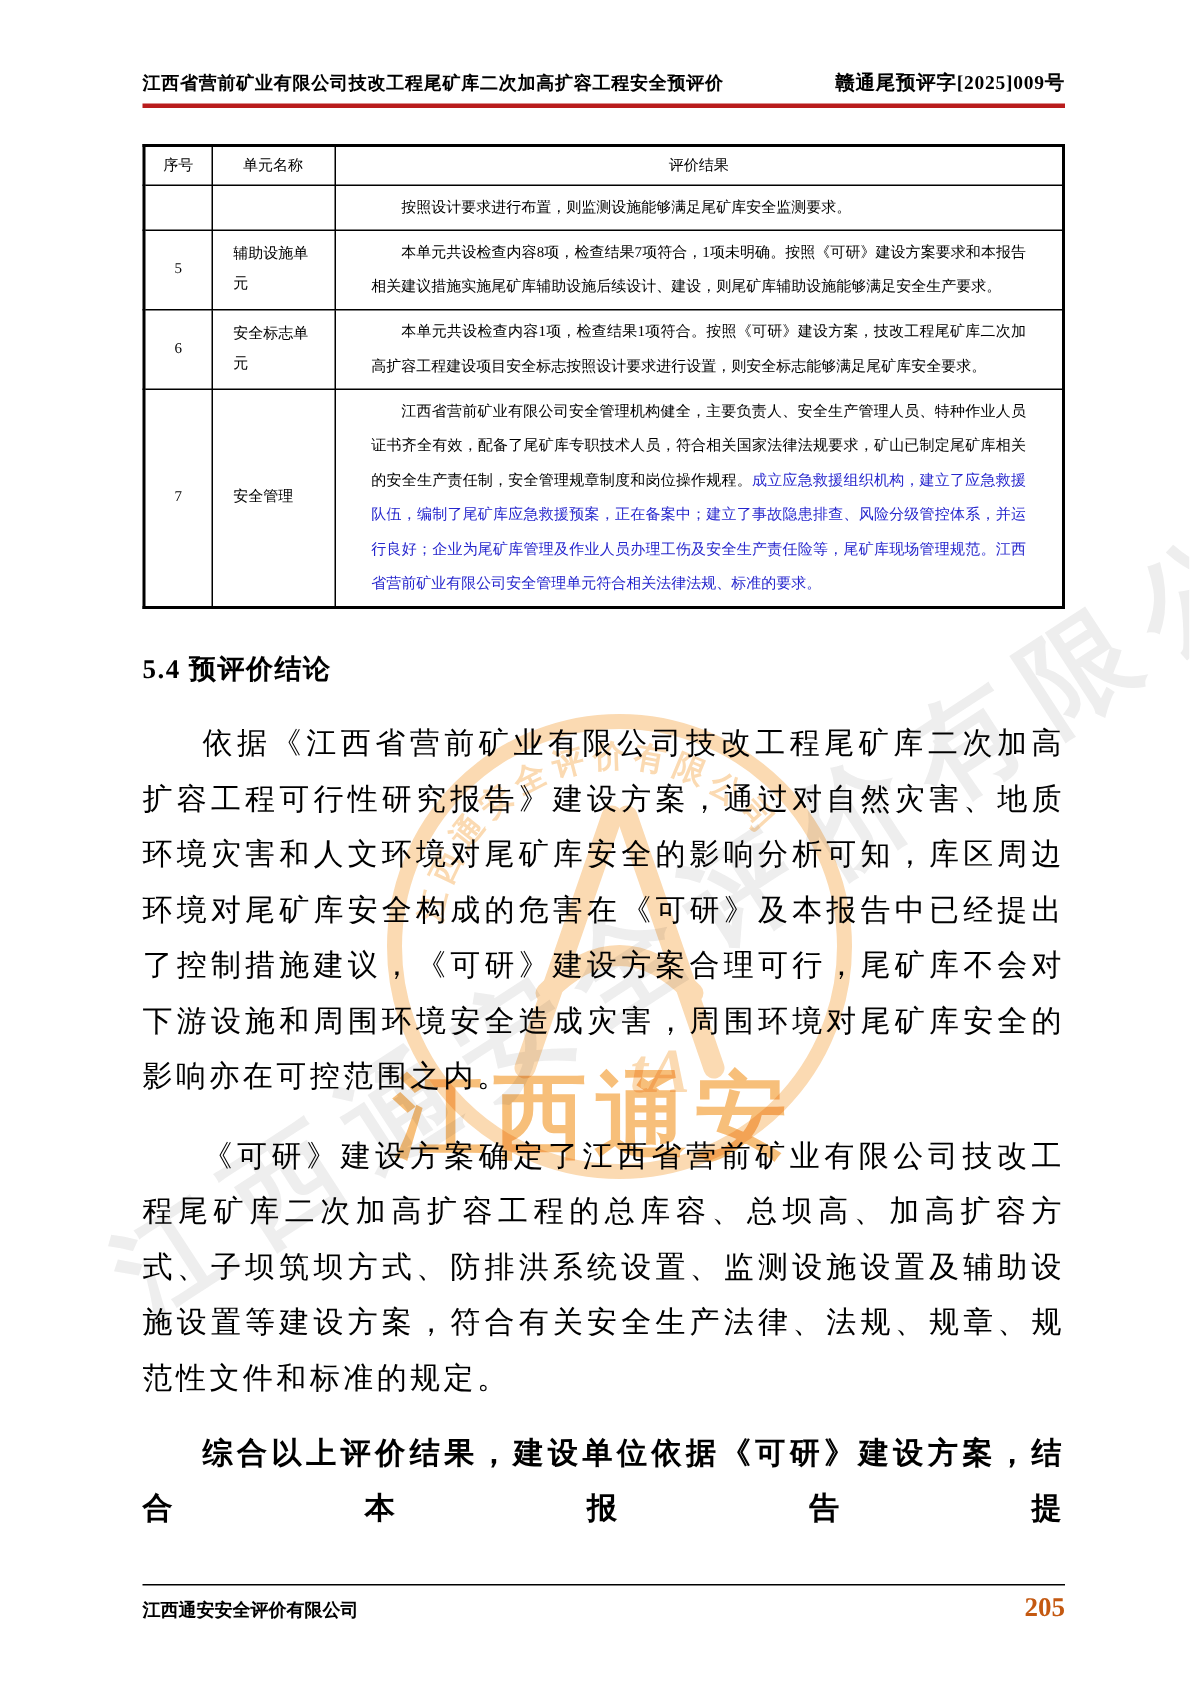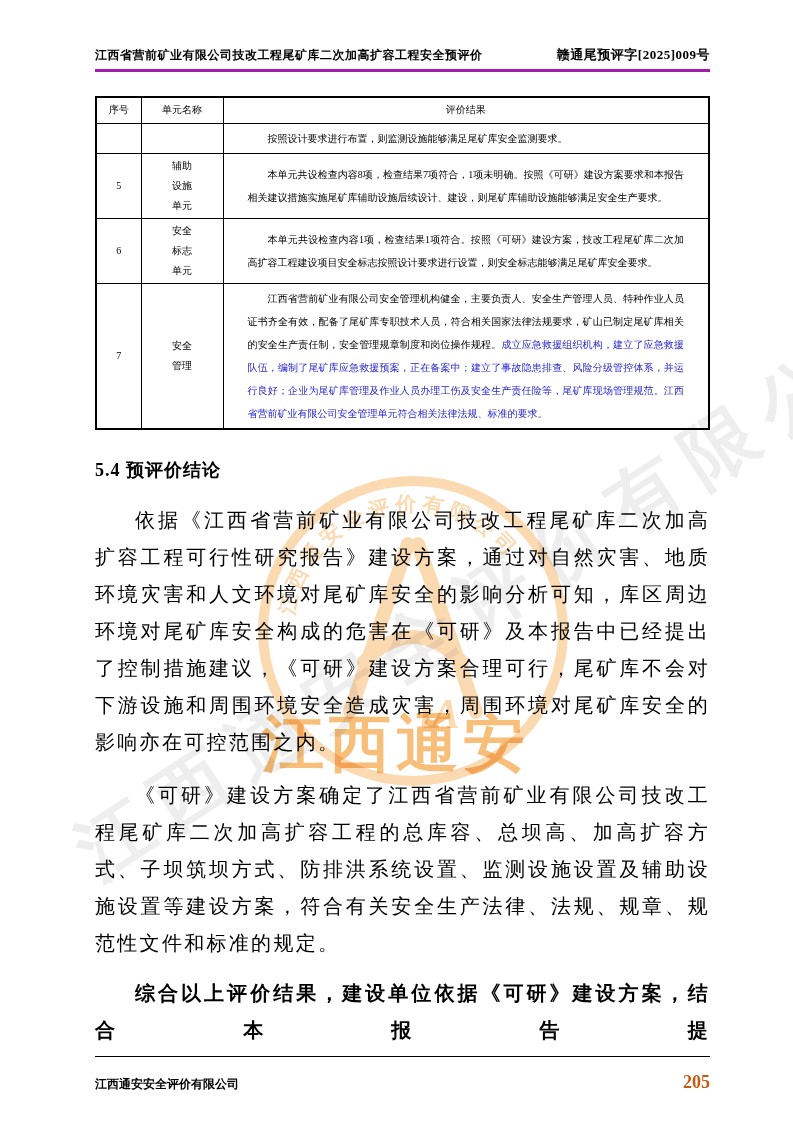--- a/index.html
+++ b/index.html
@@ -20,21 +20,21 @@
     top: 46px;
     width: 615px;
   }
   
   .doc-header {
     display: flex;
     justify-content: space-between;
     align-items: flex-end;
     font-weight: bold;
     padding-bottom: 5px;
-    border-bottom: 3px solid #a21caf;
+    border-bottom: 3px solid #b91c1c;
   }
   .doc-header .h-left  { font-size: 12px; letter-spacing: 0.5px; }
   .doc-header .h-right { font-size: 13px; letter-spacing: 0.5px; }
 
   
   table.eval-table {
     width: 100%;
     border-collapse: collapse;
     margin-top: 24px;
     font-size: 10px;
@@ -43,21 +43,21 @@
     border: 1px solid #000;
   }
   table.eval-table { border: 2px solid #000; }
   table.eval-table th {
     font-weight: normal;
     height: 26px;
     text-align: center;
     vertical-align: middle;
   }
   td.c-no   { width: 45px; text-align: center; vertical-align: middle; }
-  td.c-unit { width: 82px; text-align: center; vertical-align: middle; padding: 2px 26px; line-height: 20px; }
+  td.c-unit { width: 82px; text-align: left; vertical-align: middle; padding: 2px 14px; line-height: 20px; }
   td.c-res  { padding: 3px 24px; vertical-align: middle; }
   .res-p {
     text-align: justify;
     text-indent: 2em;
     line-height: 23px;
   }
 
   
   .sec-title {
     margin-top: 28px;
@@ -80,21 +80,21 @@
     text-align-last: justify;
   }
 
   
   .doc-footer {
     position: absolute;
     left: 95px;
     top: 1056px;
     width: 615px;
     border-top: 1.5px solid #000;
-    padding-top: 15px;
+    padding-top: 4px;
     display: flex;
     justify-content: space-between;
     align-items: baseline;
     font-size: 12px;
     font-weight: bold;
   }
   .doc-footer .page-num { font-size: 18px; }
 
   
   .wm { position: absolute; pointer-events: none; mix-blend-mode: multiply; }

